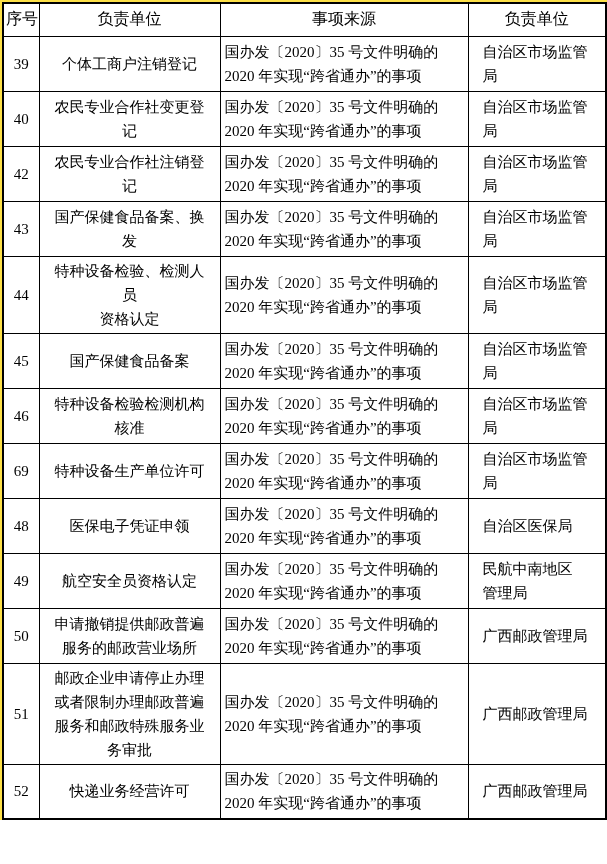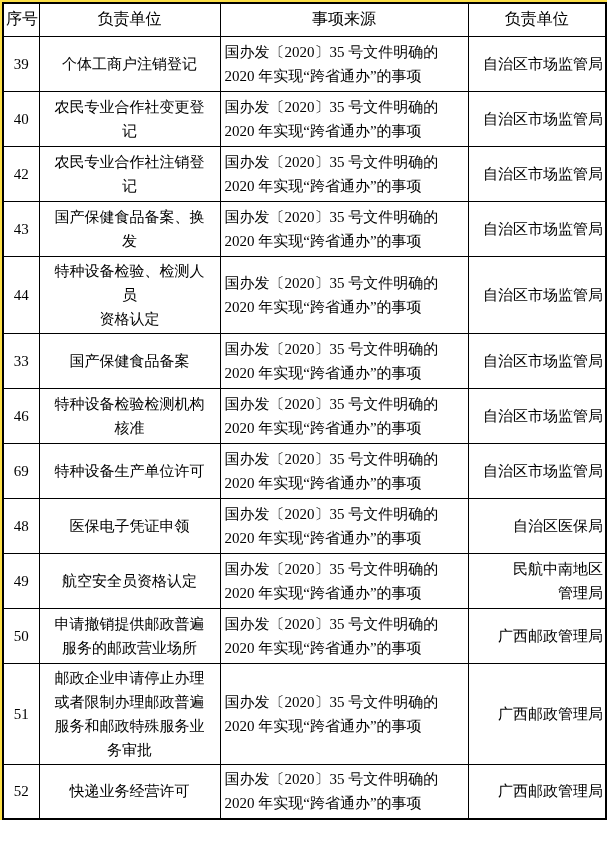--- a/index.html
+++ b/index.html
@@ -60,23 +60,23 @@
     text-align: center;
     white-space: pre-line;
     padding: 2px 11px;
   }
   td.c-src {
     text-align: left;
     white-space: pre-line;
     padding: 2px 4px;
   }
   td.c-unit {
-    text-align: right;
+    text-align: left;
     white-space: pre-line;
-    padding: 2px 2px;
+    padding: 2px 14px;
   }
 </style>
 </head>
 <body>
 
 <div class="page">
   <table class="doc-table">
     <colgroup>
       <col class="col-no">
       <col class="col-name">
@@ -122,21 +122,21 @@
   </tr>
         <tr>
     <td class="c-no">44</td>
     <td class="c-name">特种设备检验、检测人员
 资格认定</td>
     <td class="c-src">国办发〔2020〕35 号文件明确的
 2020 年实现“跨省通办”的事项</td>
     <td class="c-unit">自治区市场监管局</td>
   </tr>
         <tr>
-    <td class="c-no">33</td>
+    <td class="c-no">45</td>
     <td class="c-name">国产保健食品备案</td>
     <td class="c-src">国办发〔2020〕35 号文件明确的
 2020 年实现“跨省通办”的事项</td>
     <td class="c-unit">自治区市场监管局</td>
   </tr>
         <tr>
     <td class="c-no">46</td>
     <td class="c-name">特种设备检验检测机构
 核准</td>
     <td class="c-src">国办发〔2020〕35 号文件明确的

